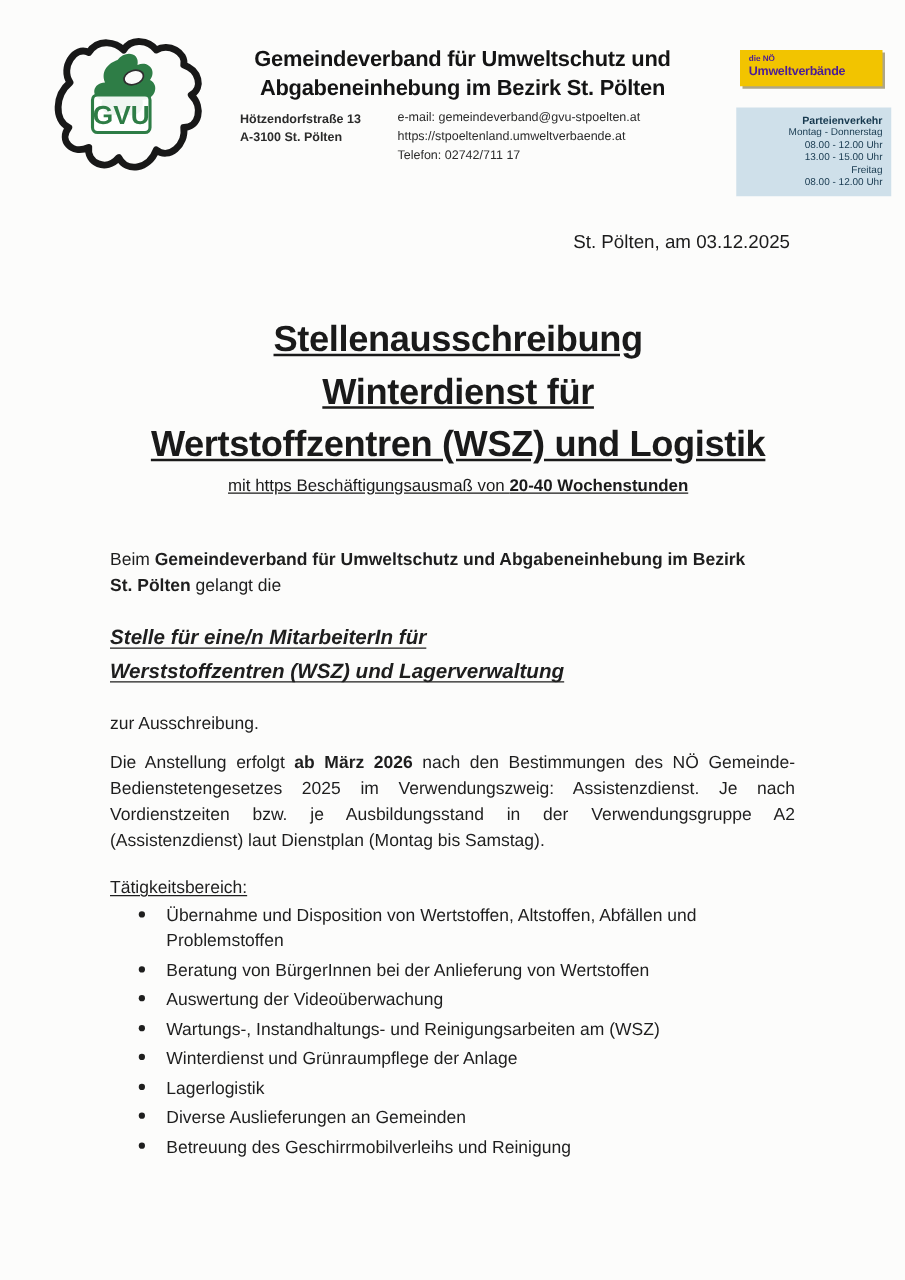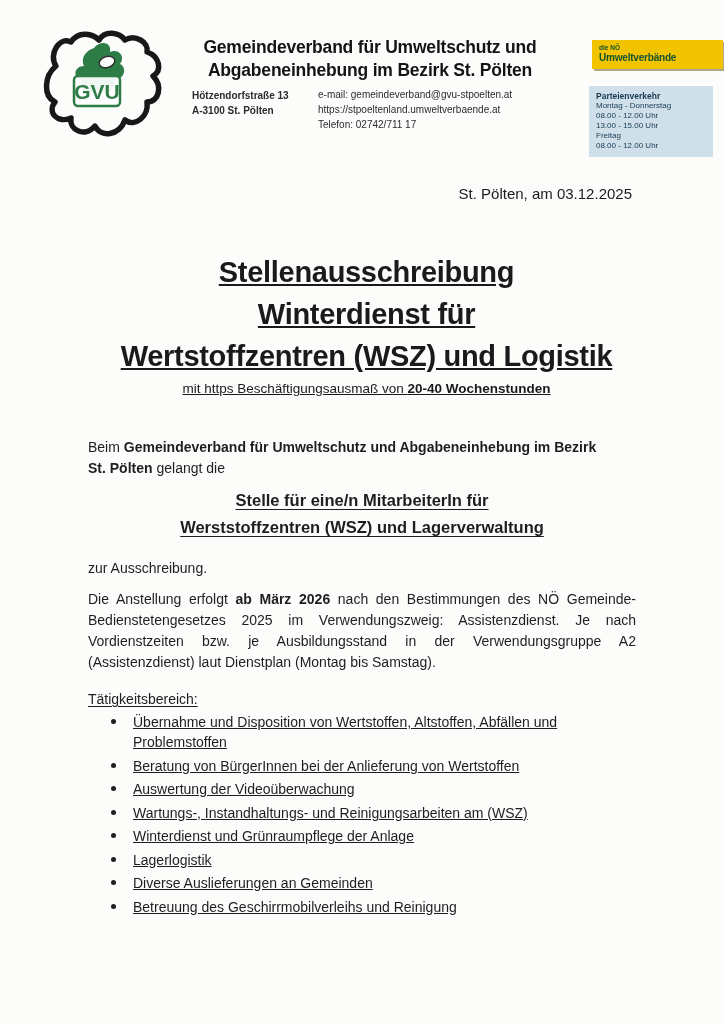--- a/index.html
+++ b/index.html
@@ -23,29 +23,29 @@
   .addr{
     position:absolute;left:192px;top:88px;
     font-size:10px;line-height:15px;font-weight:bold;color:#2b2b2b;
   }
   .contact{
     position:absolute;left:318px;top:87px;
     font-size:10px;line-height:15px;color:#2b2b2b;
   }
   .badge-yellow{
     position:absolute;left:592px;top:40px;width:100px;
-    background:#f2c400;color:#14532d;padding:4px 24px 5px 7px;
+    background:#f2c400;color:#4c1d95;padding:4px 7px 5px 7px;
     box-shadow:2px 2px 0 rgba(95,80,20,0.5);
   }
   .badge-yellow .small{font-size:6.5px;font-weight:bold;line-height:8px;}
   .badge-yellow .big{font-size:10px;font-weight:bold;line-height:12px;letter-spacing:-0.2px;}
   .office-hours{
     position:absolute;left:589px;top:86px;width:110px;
     background:#cfe0ea;color:#17394f;padding:5px 7px 6px 7px;
-    font-size:8px;line-height:10px;
+    font-size:8px;line-height:10px;text-align:right;
   }
   .office-hours .oh-title{font-weight:bold;font-size:8.5px;}
 
   
   .date-line{
     position:absolute;left:0;right:92px;top:185px;
     text-align:right;font-size:15px;color:#1c1c1c;
   }
 
   
@@ -56,33 +56,33 @@
     font-size:29px;line-height:42px;font-weight:bold;letter-spacing:-0.3px;
   }
   .title-block .subtitle{font-size:13.5px;line-height:18px;margin-top:3px;}
 
   
   .content{
     position:absolute;left:88px;top:437px;width:548px;
     font-size:14px;line-height:21px;color:#1e1e1e;
   }
   .position-heading{
-    margin-top:8px;text-align:center;font-weight:bold;
-    font-size:16.5px;line-height:27px;
+    margin-top:18px;text-align:left;font-weight:bold;
+    font-size:16.5px;line-height:27px;font-style:italic;
   }
   .position-heading .u{
     display:block;text-decoration:underline;text-underline-offset:3px;
   }
   .zur{margin-top:17px;}
   .employment{margin-top:10px;text-align:justify;}
   .tasks-heading{
     margin-top:16px;text-decoration:underline;text-underline-offset:2px;
   }
   ul.tasks{
-    list-style:none;margin:2px 0 0 0;padding:0;width:530px;text-decoration:underline;
+    list-style:none;margin:2px 0 0 0;padding:0;width:530px;
   }
   ul.tasks li{
     position:relative;padding-left:45px;line-height:20px;margin-bottom:3.5px;
   }
   ul.tasks li .dot{
     position:absolute;left:23px;top:7px;width:5px;height:5px;border-radius:50%;
     background:#1e1e1e;
   }
   b{font-weight:bold;}
 </style>

